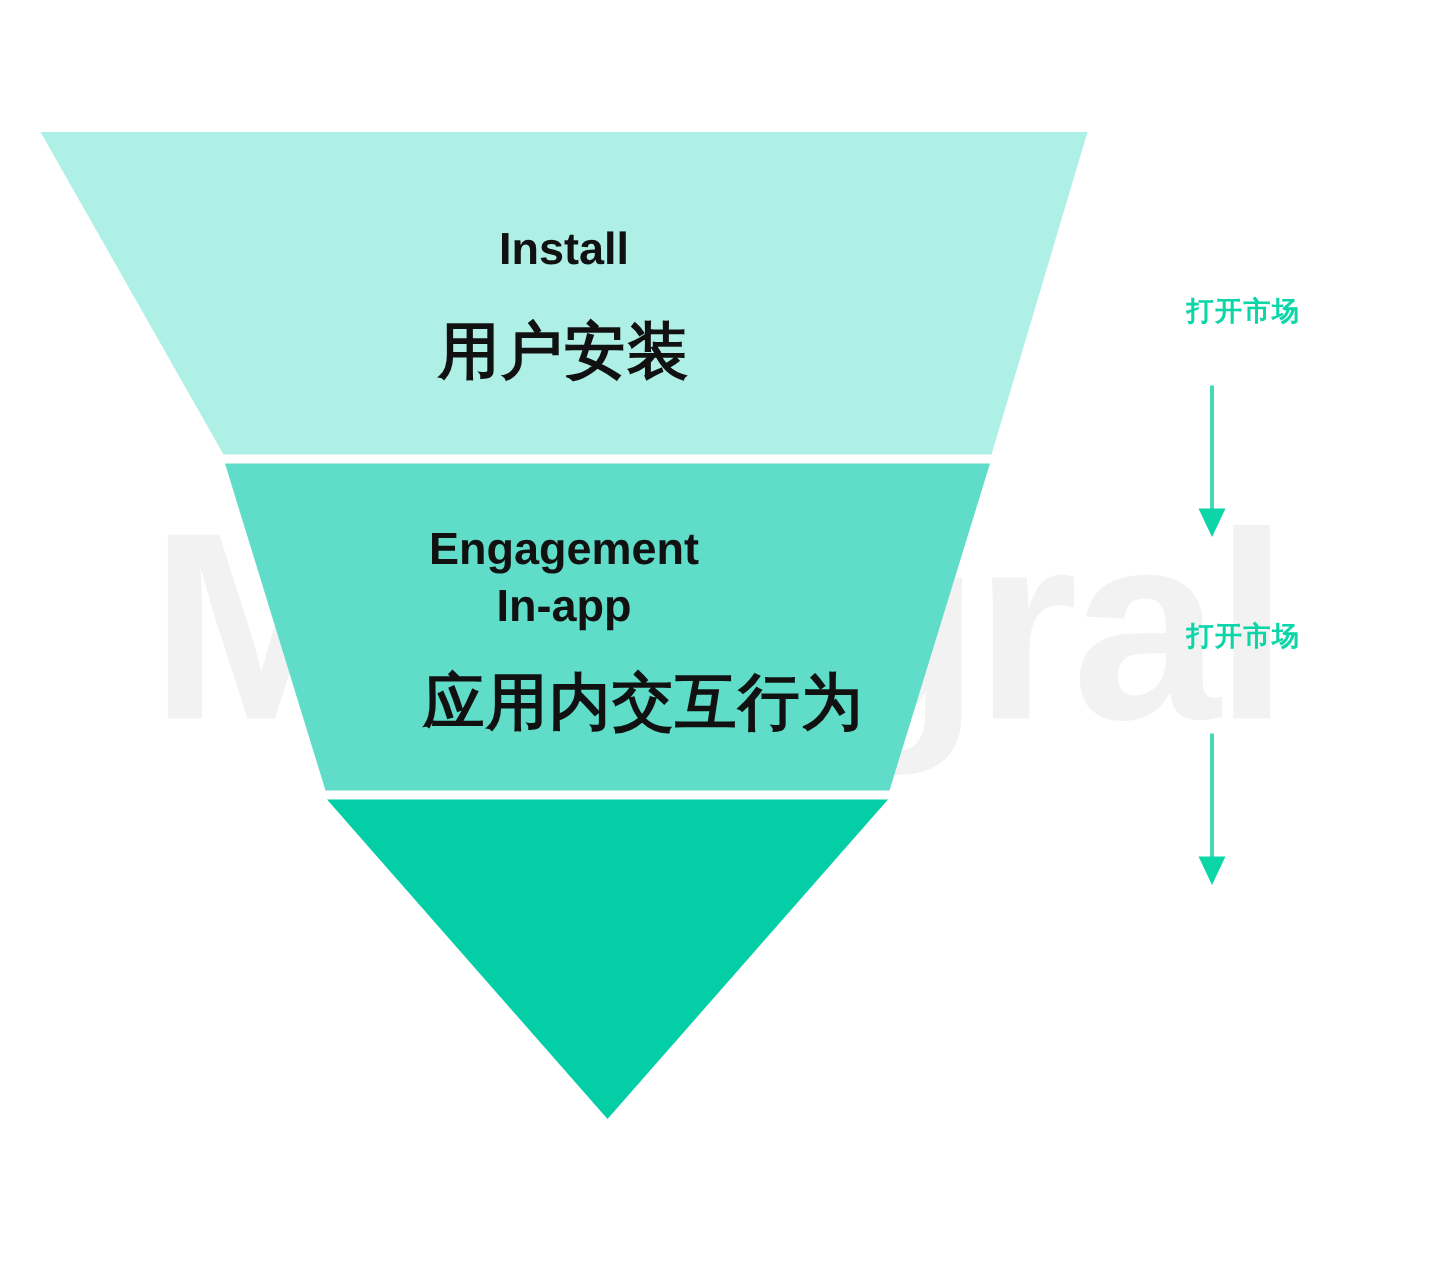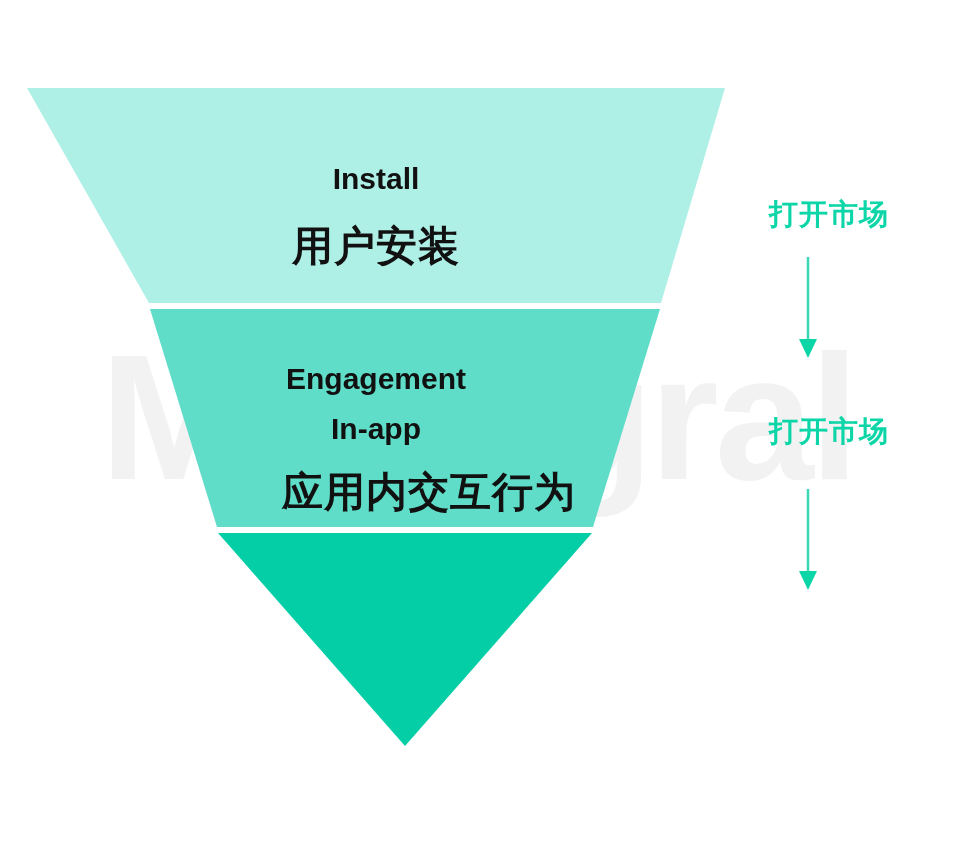--- a/index.html
+++ b/index.html
@@ -55,21 +55,20 @@
     z-index: 3;
     text-align: center;
     color: #111111;
     font-weight: 700;
     user-select: none;
   }
   .stage-en {
     font-size: 30px;
     line-height: 38px;
     letter-spacing: 0px;
-    margin-top: 12px;
   }
   .stage-zh {
     font-size: 41px;
     line-height: 40px;
     letter-spacing: 1px;
   }
 
   #seg1-text { left: 176px; top: 148px; width: 400px; }
   #seg1-text .stage-zh { margin-top: 28px; }
 
@@ -84,21 +83,21 @@
     left: 700px;
     top: 0;
     width: 258px;
     height: 848px;
     z-index: 3;
   }
   .rail-label {
     position: absolute;
     width: 258px;
     text-align: center;
-    font-size: 29px;
+    font-size: 18px;
     font-weight: 700;
     color: #0CD6A8;
     letter-spacing: 1px;
     white-space: nowrap;
     user-select: none;
   }
   #rail-label-1 { top: 195px; }
   #rail-label-2 { top: 412px; }
   #rail-label-3 { top: 640px; }
 

